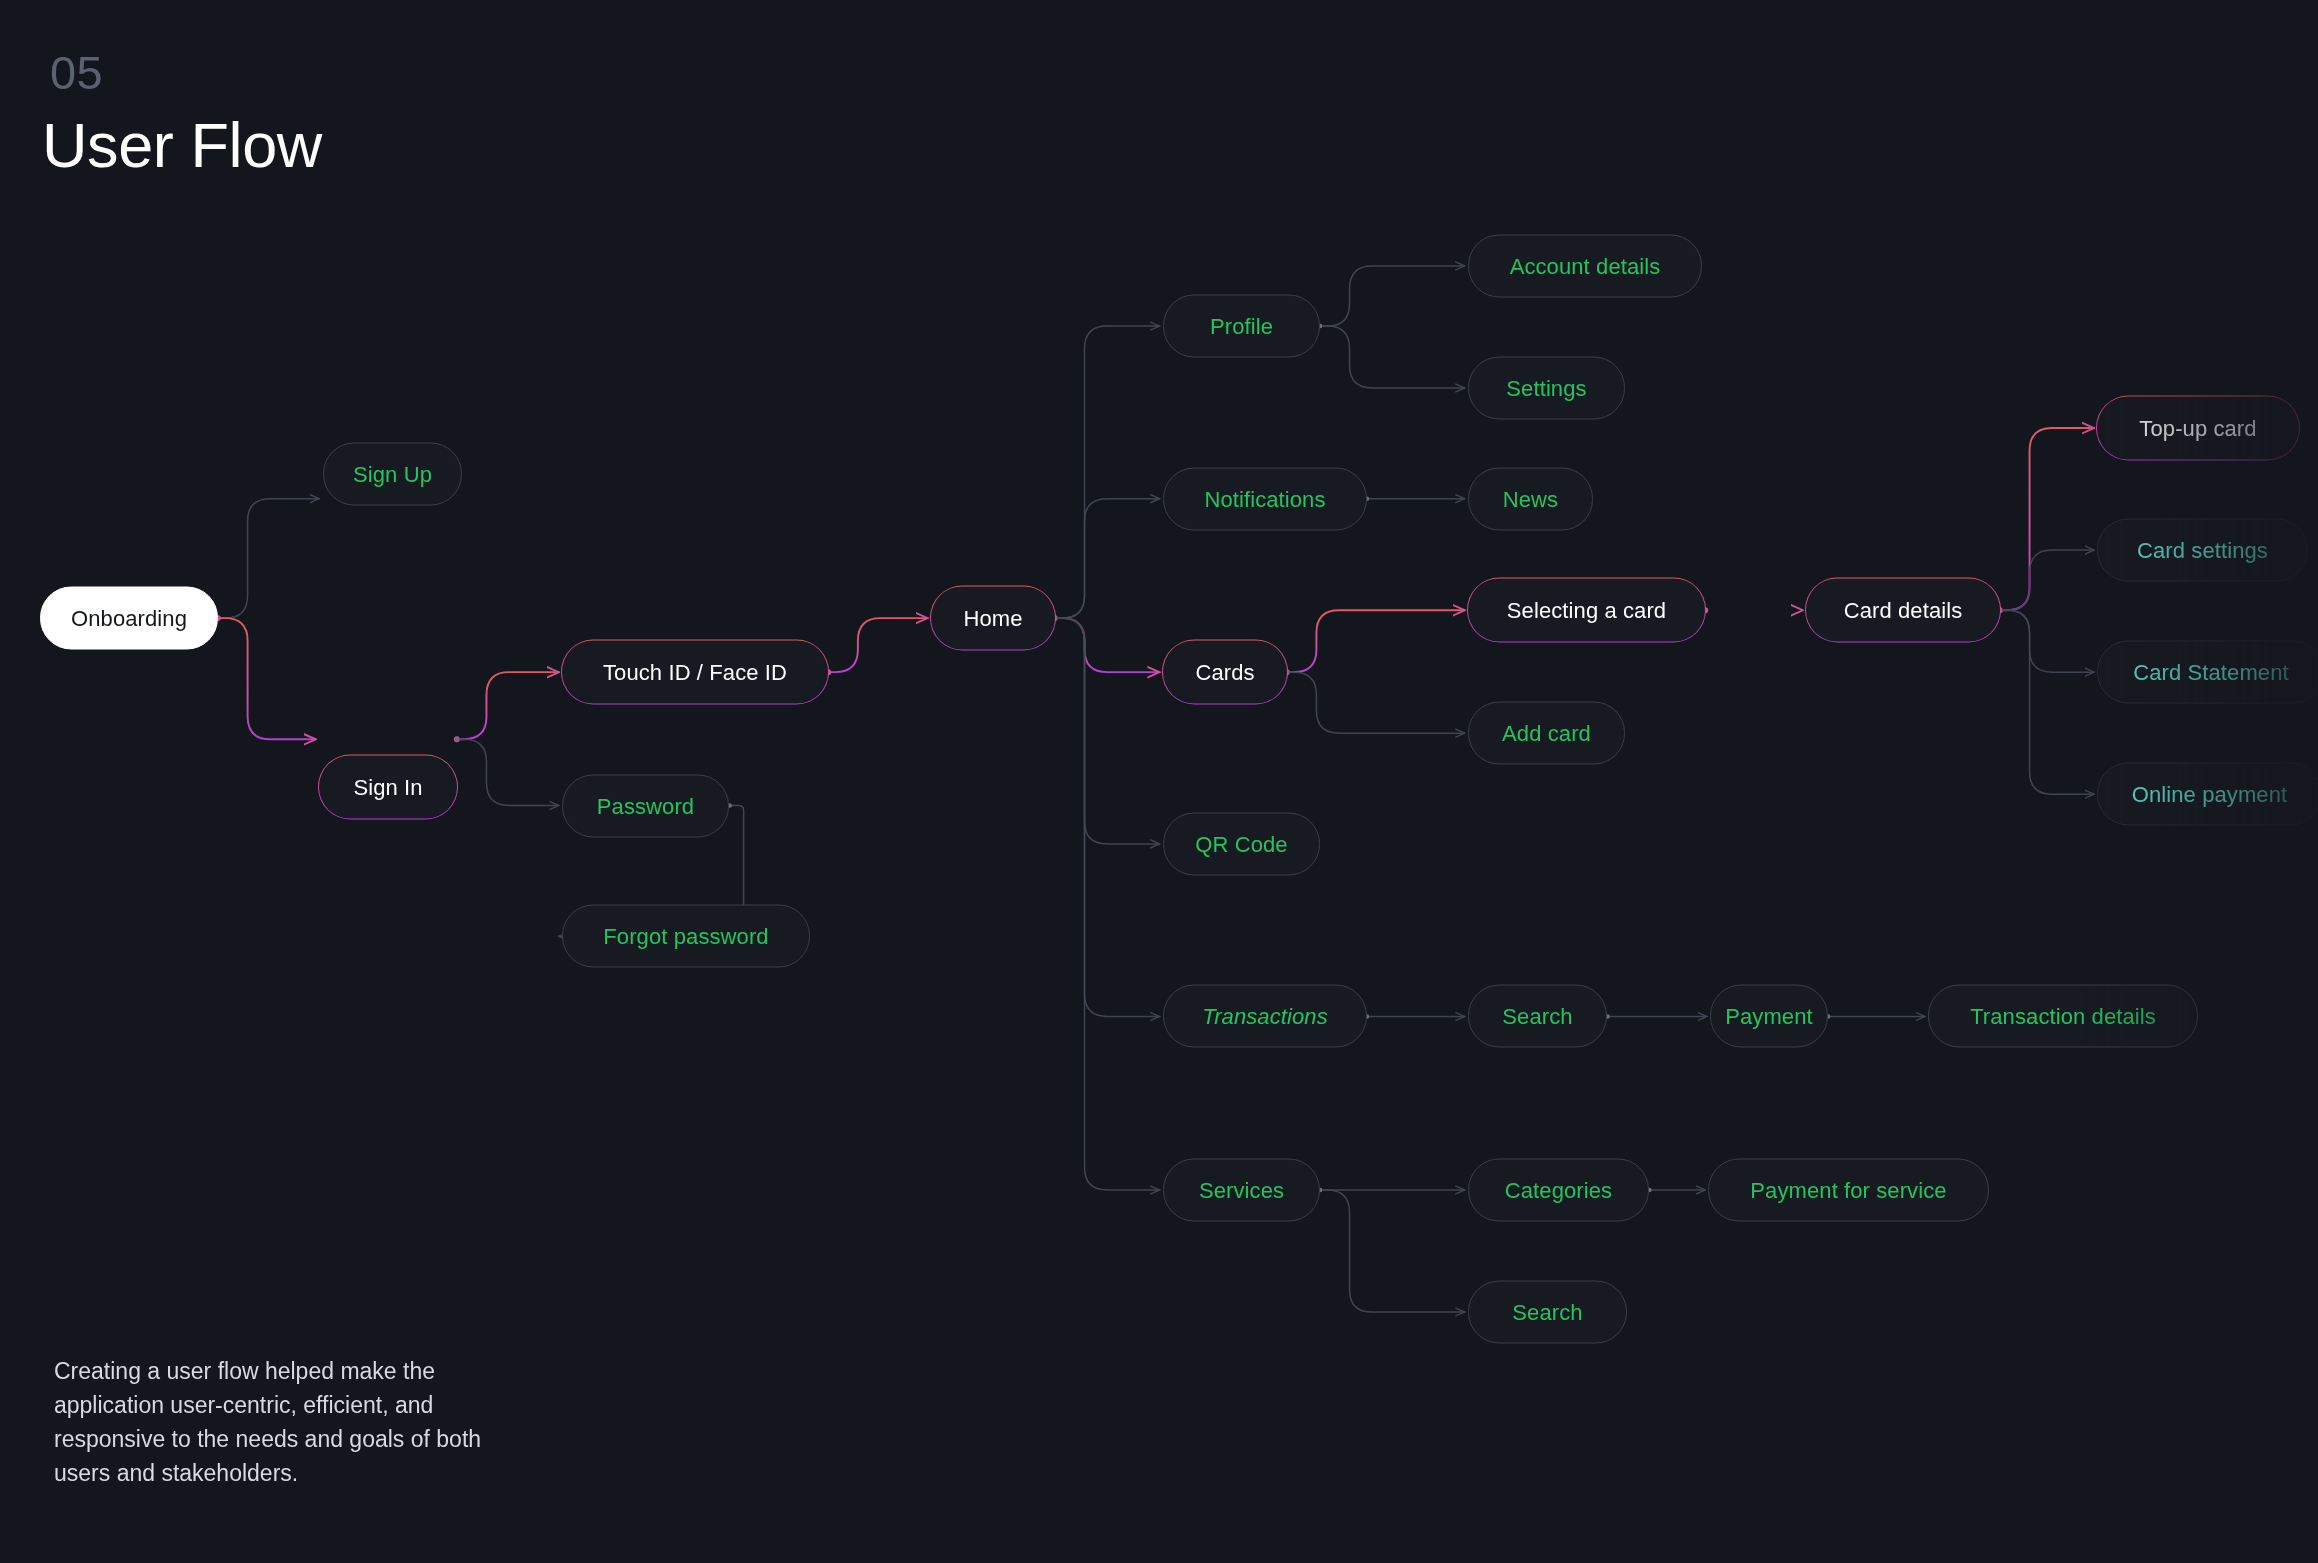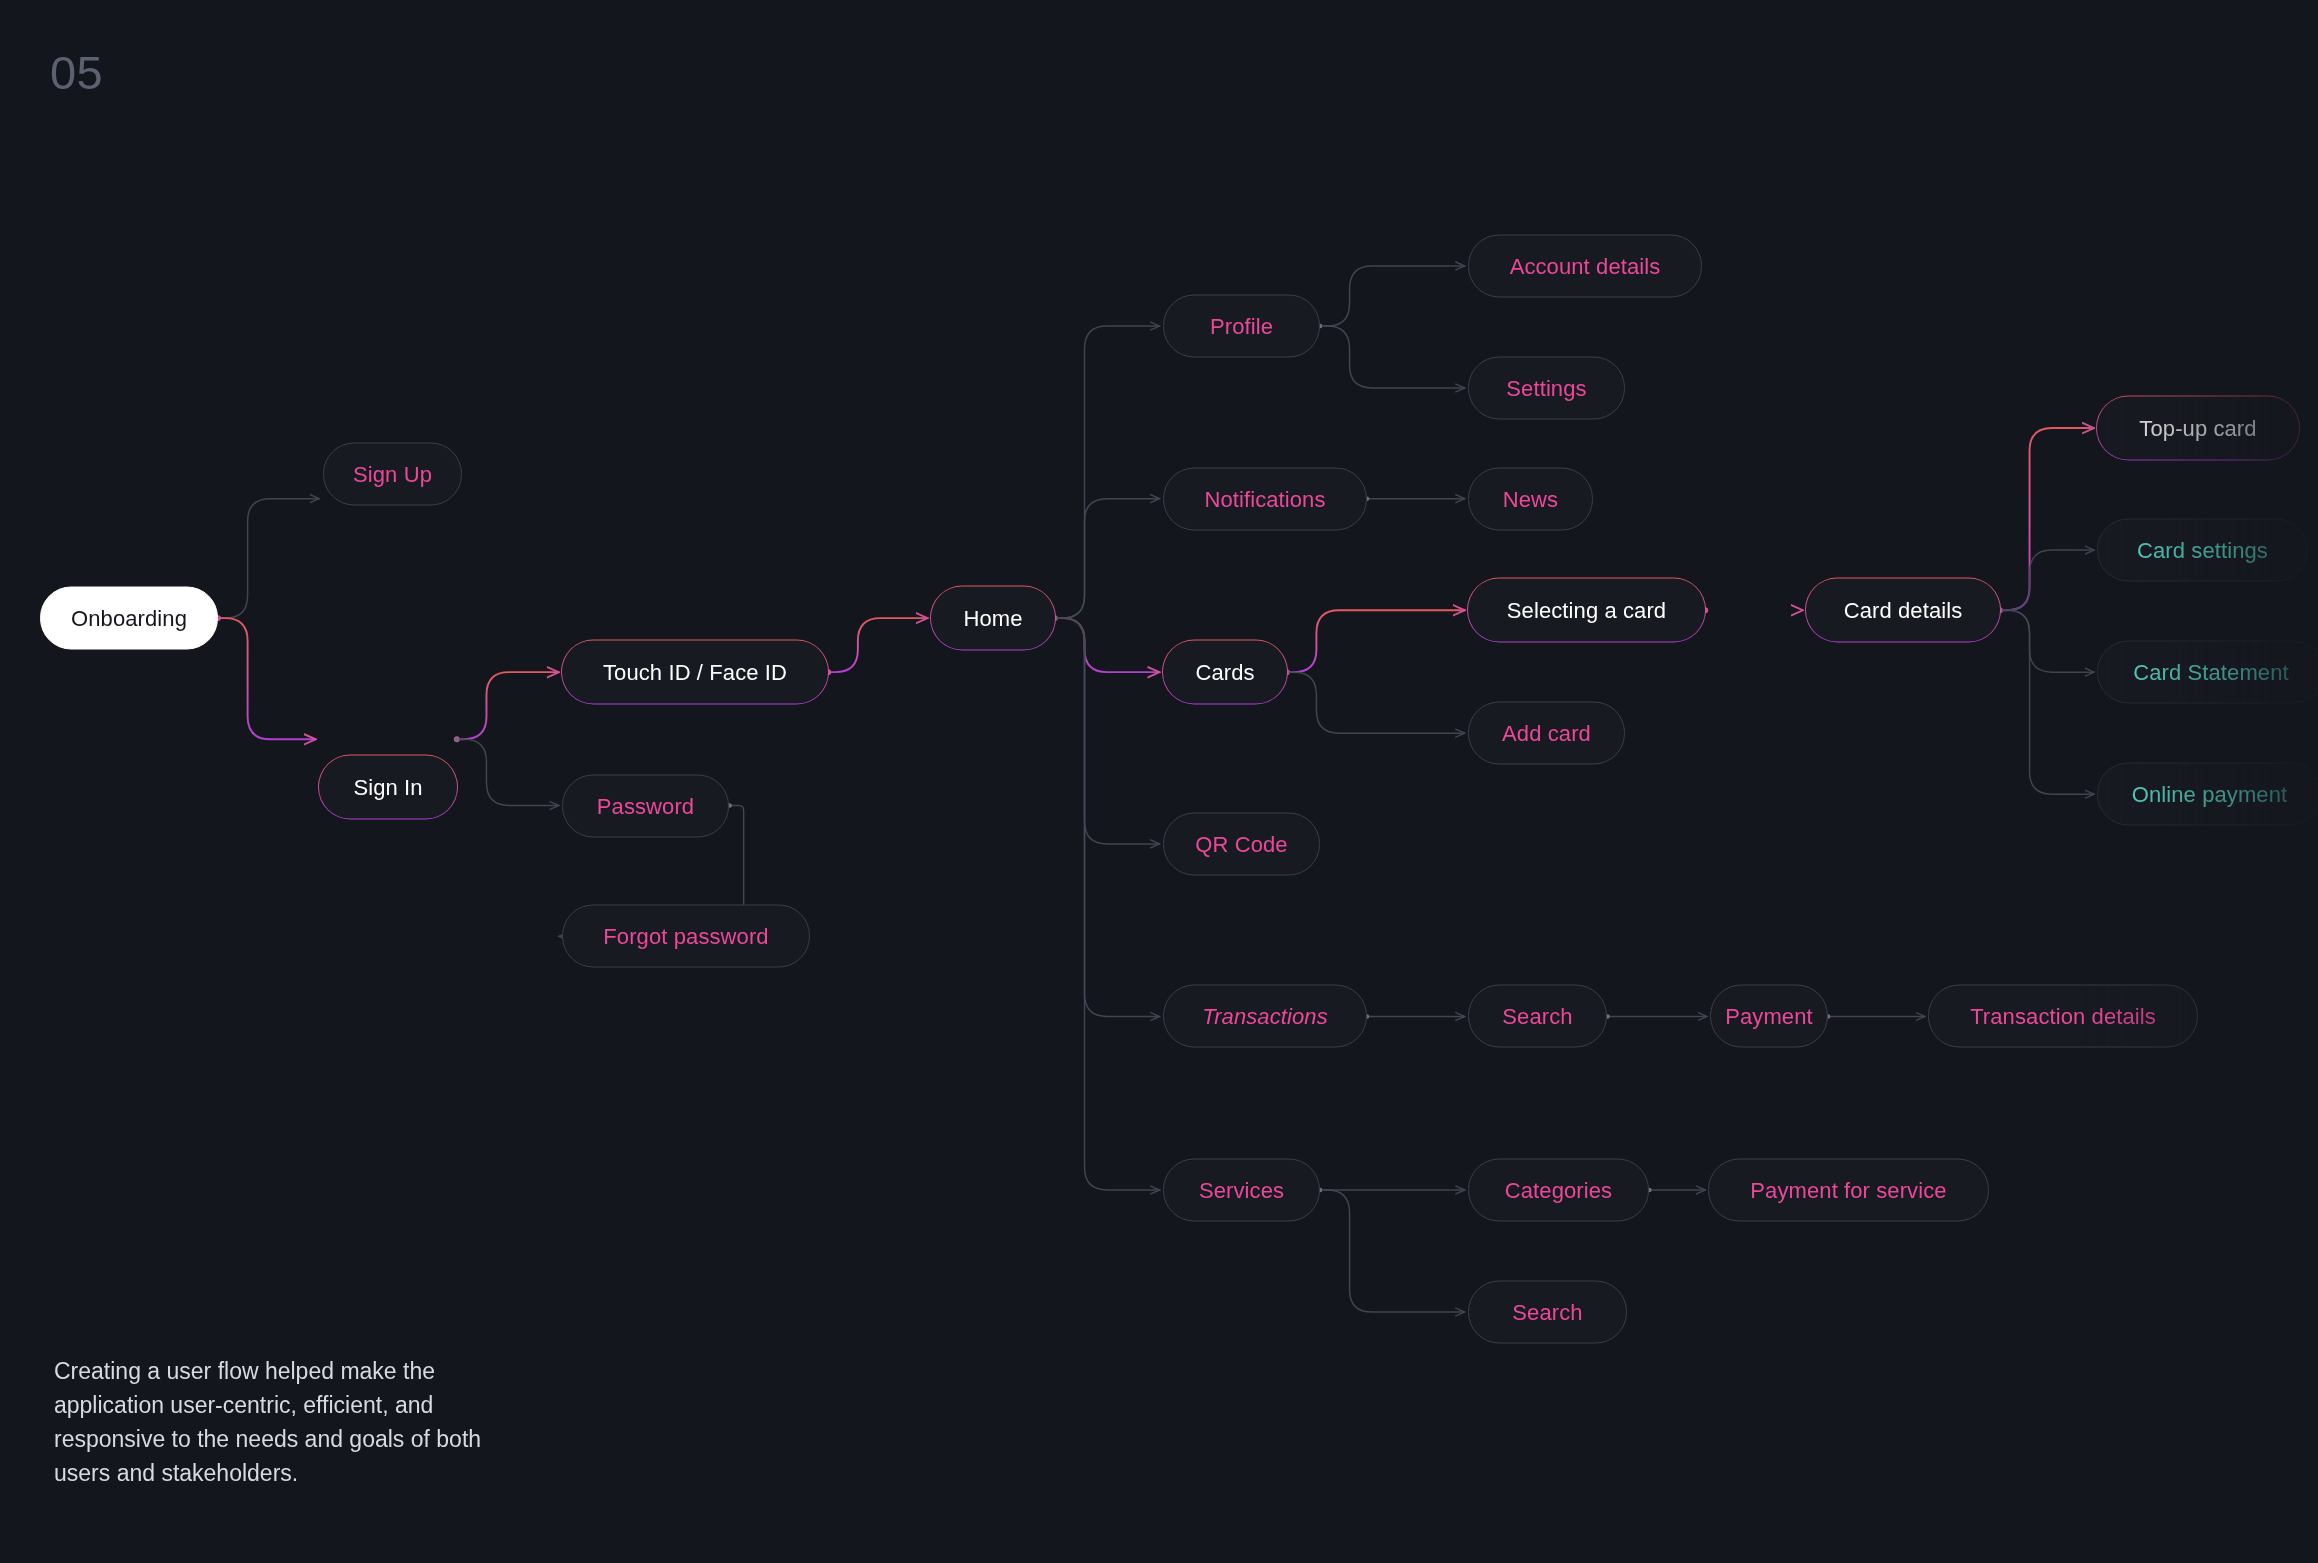--- a/index.html
+++ b/index.html
@@ -79,21 +79,21 @@
     align-items: center;
     justify-content: center;
     height: 63px;
     border-radius: 31px;
     font-size: 22px;
     letter-spacing: 0.1px;
     white-space: nowrap;
     padding: 0 26px;
     background: #181a22;
     border: 1.4px solid #3a3f4b;
-    color: #ec4899;
+    color: #22c55e;
     transform: translateY(-50%);
     user-select: none;
   }
 
   
   .node.start {
     background: #ffffff;
     border-color: #ffffff;
     color: #14161d;
     font-weight: 400;
@@ -130,20 +130,21 @@
   }
 
   
   .node.dim { border-color: #2a2e39; color: #5eead4; }
 </style>
 </head>
 <body>
 
 <div id="header">
   <div id="section-number">05</div>
+  <h1 id="page-title">User Flow</h1>
 </div>
 
 <div id="flow-canvas">
   <svg id="edges" viewBox="0 0 2660 1794">
       <defs>
         <linearGradient id="accentGrad" x1="0" y1="0" x2="0" y2="1">
           <stop offset="0" stop-color="#e05a5f"></stop>
           <stop offset="0.5" stop-color="#d2529a"></stop>
           <stop offset="1" stop-color="#b13fd4"></stop>
         </linearGradient>

